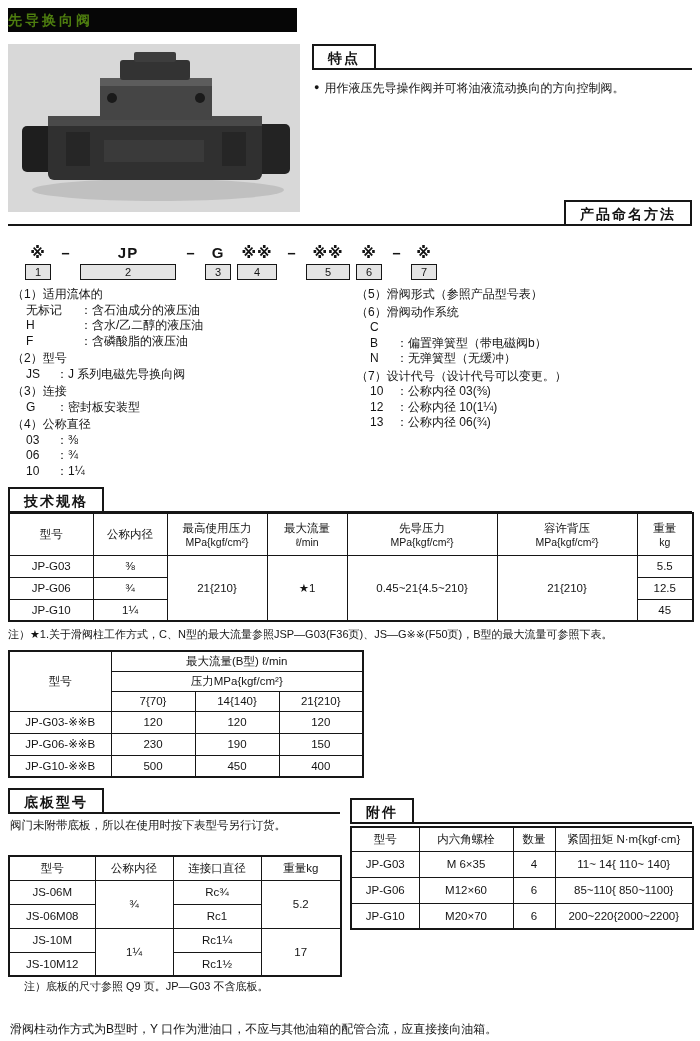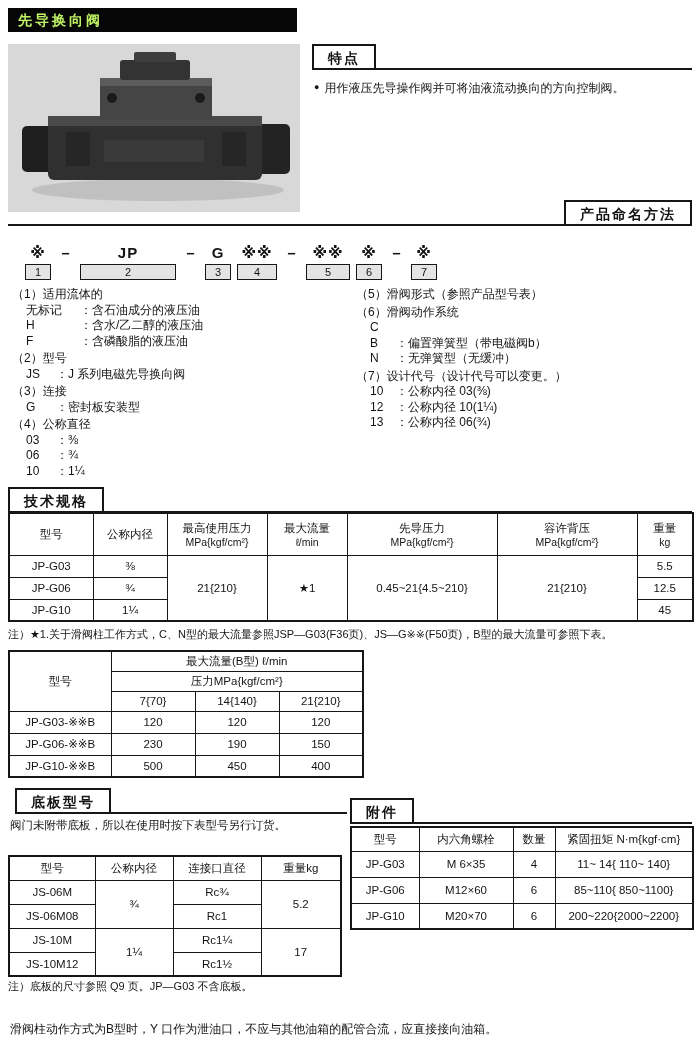--- a/index.html
+++ b/index.html
@@ -7,37 +7,37 @@
   body {
     width:700px; height:1041px;
     font-family:"Liberation Sans","DejaVu Sans",sans-serif;
     color:#141414;
   }
   .page { position:relative; width:700px; height:1041px; background:#ffffff; overflow:hidden; }
 
   
   .title-bar {
     position:absolute; left:8px; top:8px; width:289px; height:24px;
-    background:#060606; color:#bef264; font-size:14px; font-weight:bold;
-    line-height:24px; padding-left:10px; letter-spacing:3px;
+    background:#060606; color:#4d7c0f; font-size:14px; font-weight:bold;
+    line-height:24px; letter-spacing:3px;
   }
 
   
   .photo { position:absolute; left:8px; top:44px; width:292px; height:168px; }
 
   
   .sec { position:absolute; border-bottom:2px solid #161616; height:26px; }
   .sec-box {
     display:inline-block; border:2px solid #161616; height:26px; line-height:22px;
     padding:1px 14px; font-size:14px; font-weight:bold; letter-spacing:2px; background:#fff;
   }
   .features-sec   { left:312px; top:44px;  width:380px; }
   .naming-sec     { left:8px;   top:200px; width:684px;text-align:right; }
   .spec-sec       { left:8px;   top:487px; width:684px; }
-  .baseplate-sec  { left:8px;   top:788px; width:332px;margin-left:7px; }
+  .baseplate-sec  { left:8px;   top:788px; width:332px; }
   .accessories-sec{ left:350px; top:798px; width:342px; }
   .usage-sec      { left:8px;   top:995px; width:684px; }
 
   .features-text { position:absolute; left:314px; top:80px; width:378px; font-size:12px; line-height:15px; }
   .bullet { margin-right:5px; font-size:9px; vertical-align:2px; }
 
   
   .code-row { position:absolute; left:22px; top:244px; display:flex; align-items:flex-start; }
   .code-group { display:flex; flex-direction:column; align-items:center; margin:0 3px; }
   .code-glyph { font-size:15px; font-weight:bold; line-height:17px; letter-spacing:1px; white-space:nowrap; }
@@ -74,21 +74,21 @@
 
   .spec-note { position:absolute; left:8px; top:627px; width:688px; font-size:11px; }
 
   .flow-tbl { left:8px; top:650px; width:354px; }
   .flow-tbl tr.head { height:20px; }
   .flow-tbl tr.data { height:22px; }
 
   .baseplate-intro { position:absolute; left:10px; top:818px; width:334px; font-size:11.5px; }
   .base-tbl { left:8px; top:855px; width:332px; }
   .base-tbl tr { height:24px; }
-  .base-note { position:absolute; left:8px; top:979px; width:342px; font-size:11px; }
+  .base-note { position:absolute; left:24px; top:979px; width:342px; font-size:11px; }
 
   .acc-tbl { left:350px; top:826px; width:342px; }
   .acc-tbl tr.head { height:24px; }
   .acc-tbl tr.data { height:26px; }
 
   .usage-text { position:absolute; left:10px; top:1021px; width:682px; font-size:12px; }
 </style>
 </head>
 <body>
 

